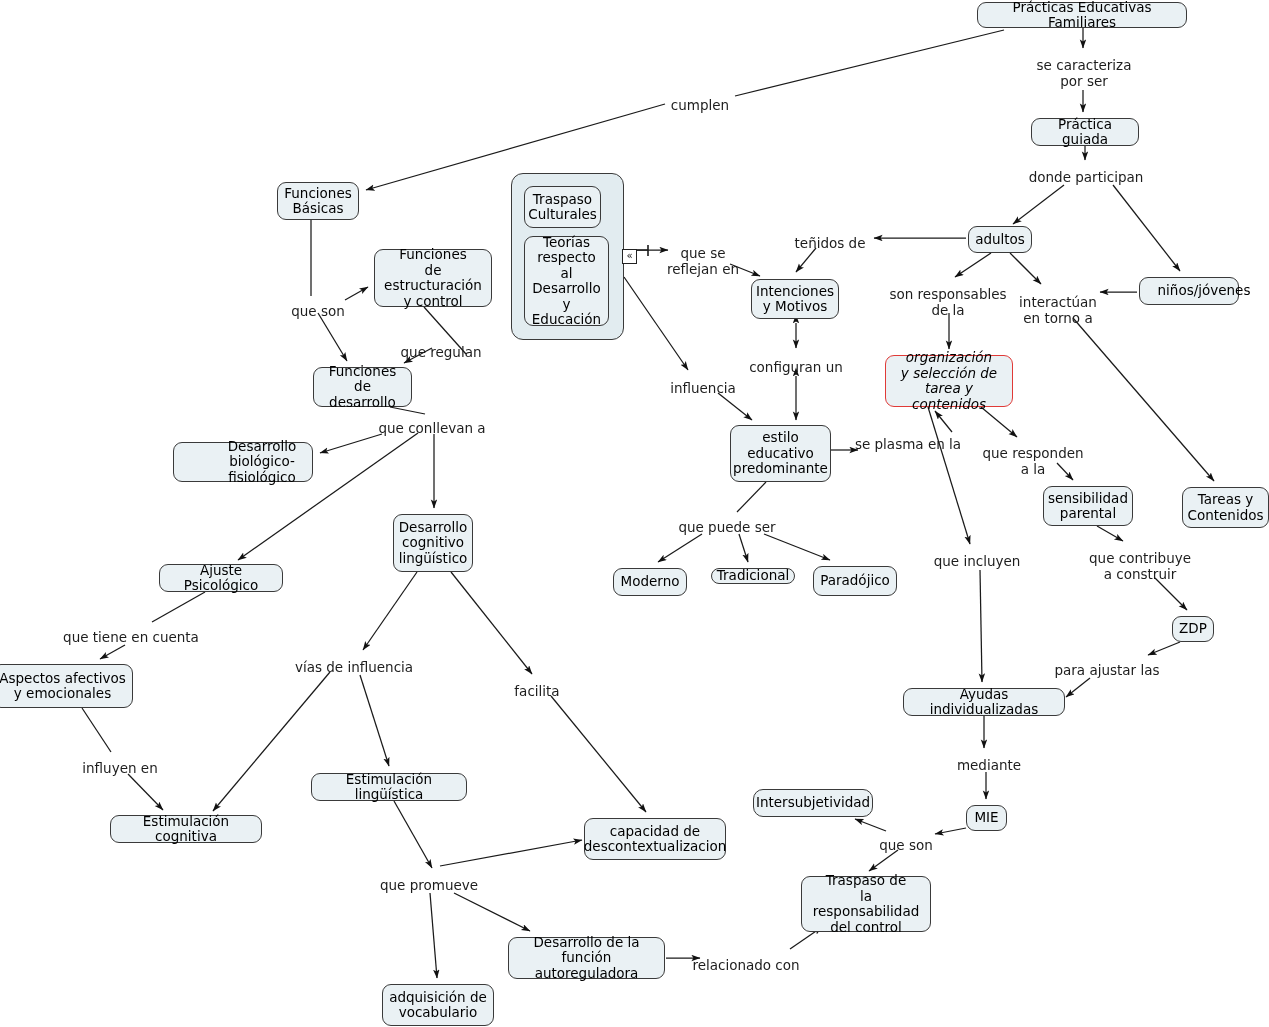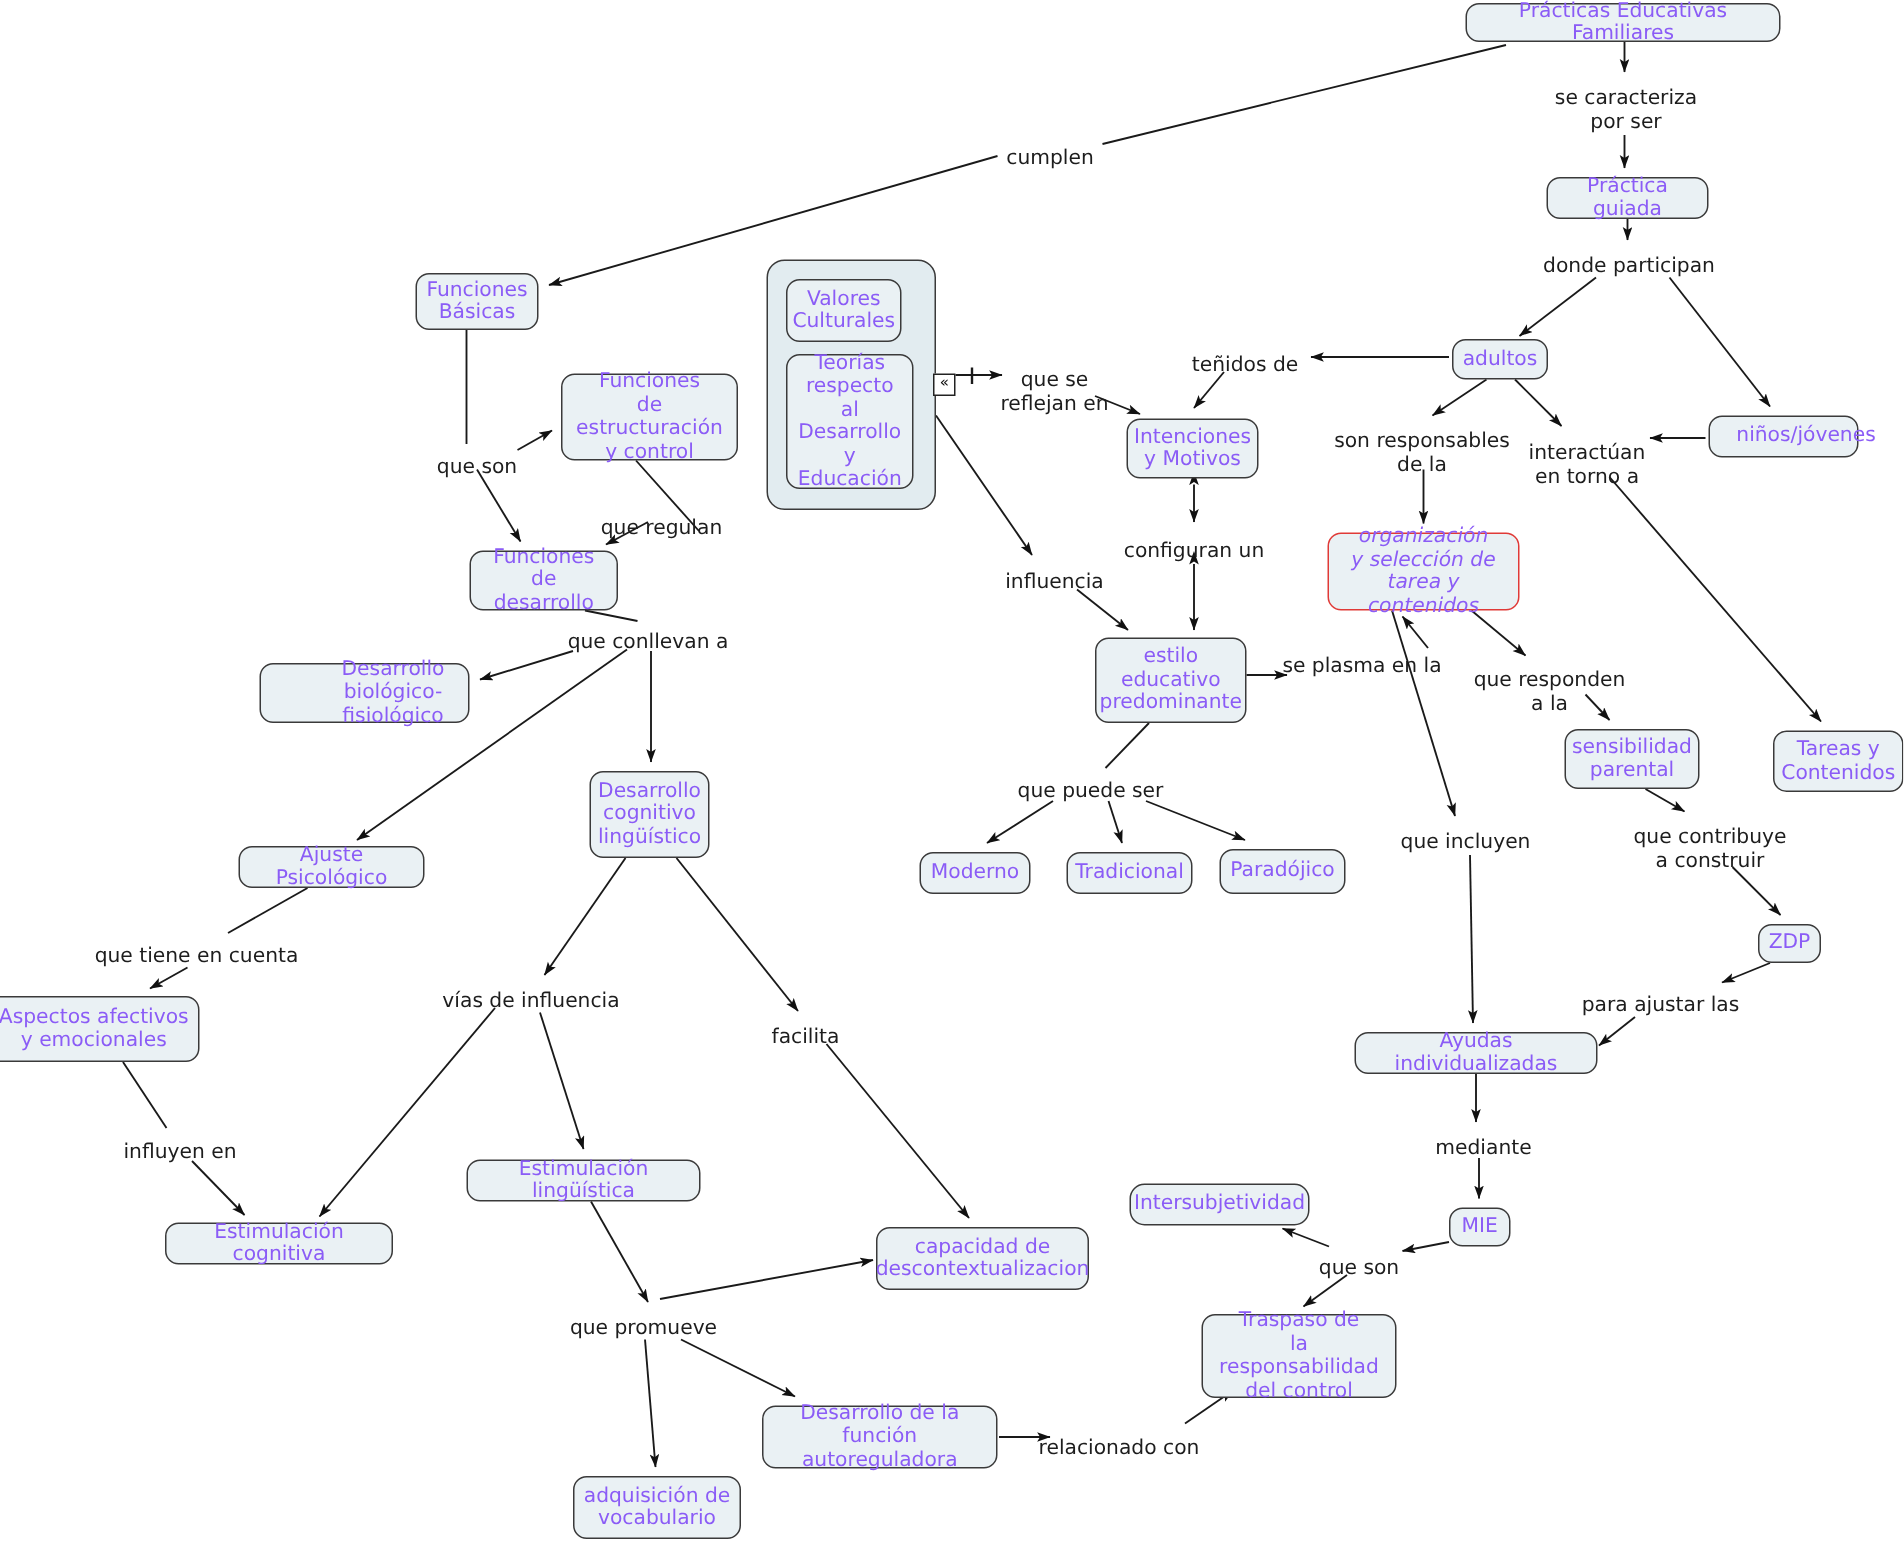--- a/index.html
+++ b/index.html
@@ -18,21 +18,21 @@
   .node{
     position:absolute;
     box-sizing:border-box;
     background:#eaf1f4;
     border:1px solid #3a3a3a;
     border-radius:9px;
     display:flex;
     align-items:center;
     justify-content:center;
     text-align:center;
-    color:#8b5cf6;
+    color:#000000;
     font-size:13.5px;
     line-height:15.5px;
     padding:2px 6px;
     white-space:pre-line;
     box-shadow:0 0 0 0 rgba(0,0,0,0);
   }
   .node.red{border:1.4px solid #e03a37;}
   .node.group{
     background:#e2ecf0;
     border:1px solid #3a3a3a;
@@ -216,37 +216,37 @@
       <div class="node" style="left: 968px; top: 226px; width: 64px; height: 27px;">adultos</div>
       <div class="node" style="left: 1139px; top: 277px; width: 100px; height: 28px; padding-left: 36px;">niños/jóvenes</div>
       <div class="node" style="left: 277px; top: 182px; width: 82px; height: 38px;">Funciones
 Básicas</div>
       <div class="node" style="left: 374px; top: 249px; width: 118px; height: 58px;">Funciones
 de estructuración
 y control</div>
       <div class="node" style="left: 313px; top: 367px; width: 99px; height: 40px;">Funciones
 de desarrollo</div>
       <div class="node group" style="left: 511px; top: 173px; width: 113px; height: 167px;"></div>
-      <div class="node" style="left: 524px; top: 186px; width: 77px; height: 42px;">Valores
+      <div class="node" style="left: 524px; top: 186px; width: 77px; height: 42px;">Traspaso
 Culturales</div>
       <div class="node" style="left: 524px; top: 236px; width: 85px; height: 90px;">Teorías
 respecto al
 Desarrollo
 y
 Educación</div>
       <div class="node" style="left: 751px; top: 279px; width: 88px; height: 40px;">Intenciones
 y Motivos</div>
       <div class="node" style="left: 730px; top: 425px; width: 101px; height: 57px; text-align: center;">estilo
 educativo
 predominante</div>
       <div class="node red" style="left: 885px; top: 355px; width: 128px; height: 52px; font-style: italic;">organización
 y selección de
 tarea y contenidos</div>
       <div class="node" style="left: 613px; top: 568px; width: 74px; height: 28px;">Moderno</div>
-      <div class="node" style="left: 711px; top: 568px; width: 84px; height: 28px;">Tradicional</div>
+      <div class="node" style="left: 711px; top: 568px; width: 84px; height: 16px;">Tradicional</div>
       <div class="node" style="left: 813px; top: 566px; width: 84px; height: 30px;">Paradójico</div>
       <div class="node" style="left: 1043px; top: 486px; width: 90px; height: 40px;">sensibilidad
 parental</div>
       <div class="node" style="left: 1182px; top: 487px; width: 87px; height: 41px;">Tareas y
 Contenidos</div>
       <div class="node" style="left: 1172px; top: 616px; width: 42px; height: 26px;">ZDP</div>
       <div class="node" style="left: 903px; top: 688px; width: 162px; height: 28px;">Ayudas individualizadas</div>
       <div class="node" style="left: 966px; top: 805px; width: 41px; height: 26px;">MIE</div>
       <div class="node" style="left: 753px; top: 789px; width: 120px; height: 28px; border-radius: 10px;">Intersubjetividad</div>
       <div class="node" style="left: 801px; top: 876px; width: 130px; height: 56px;">Traspaso de

